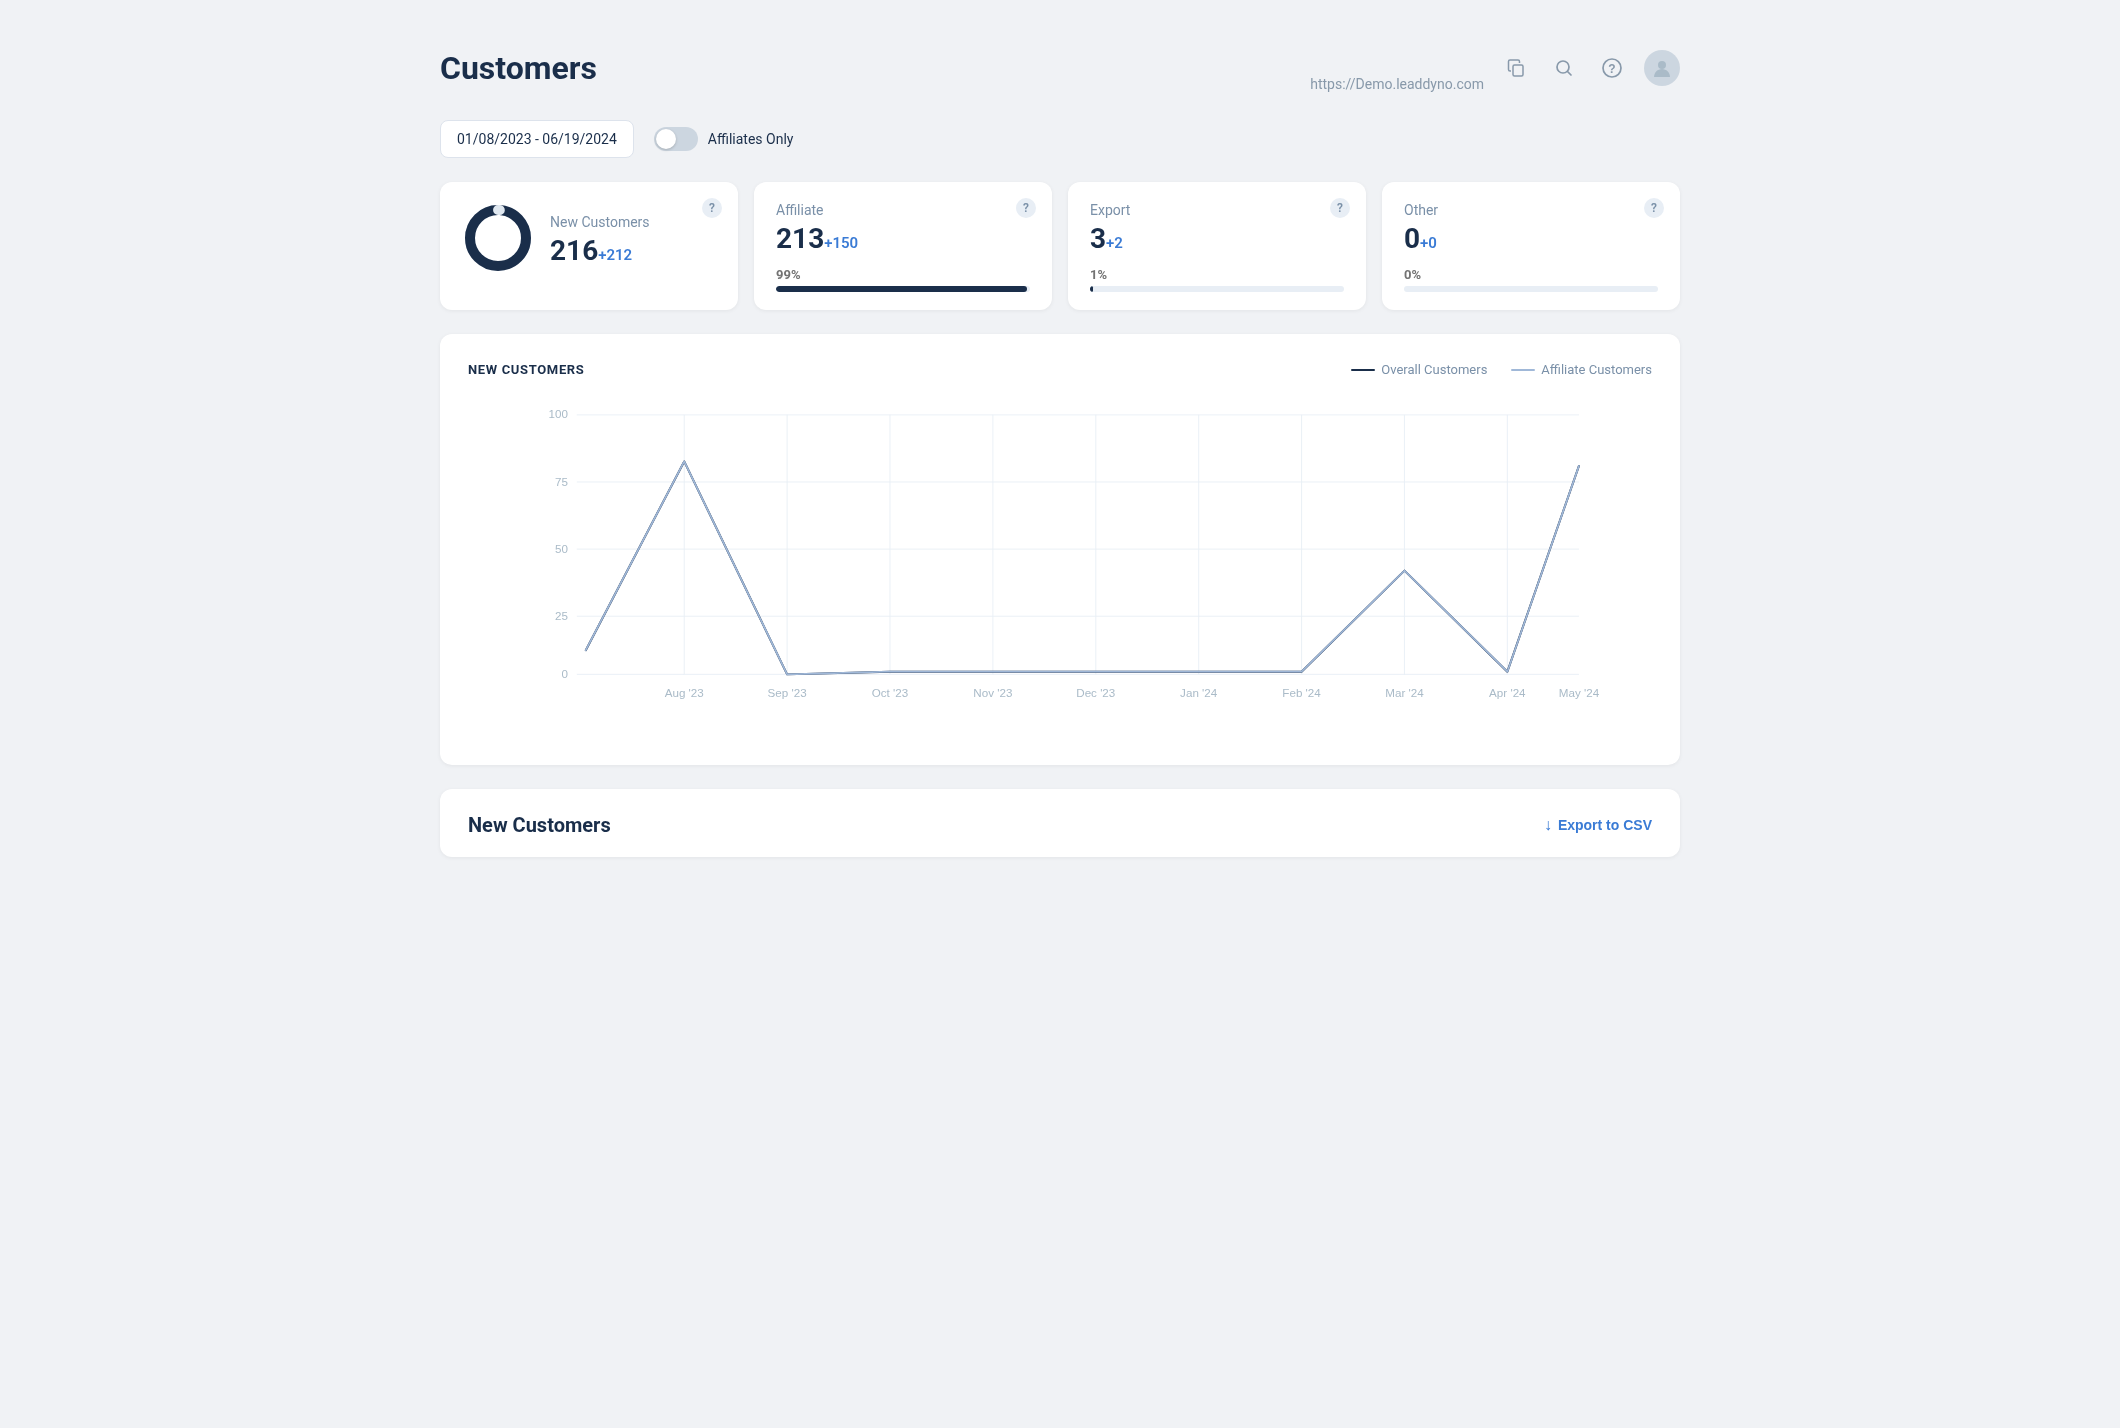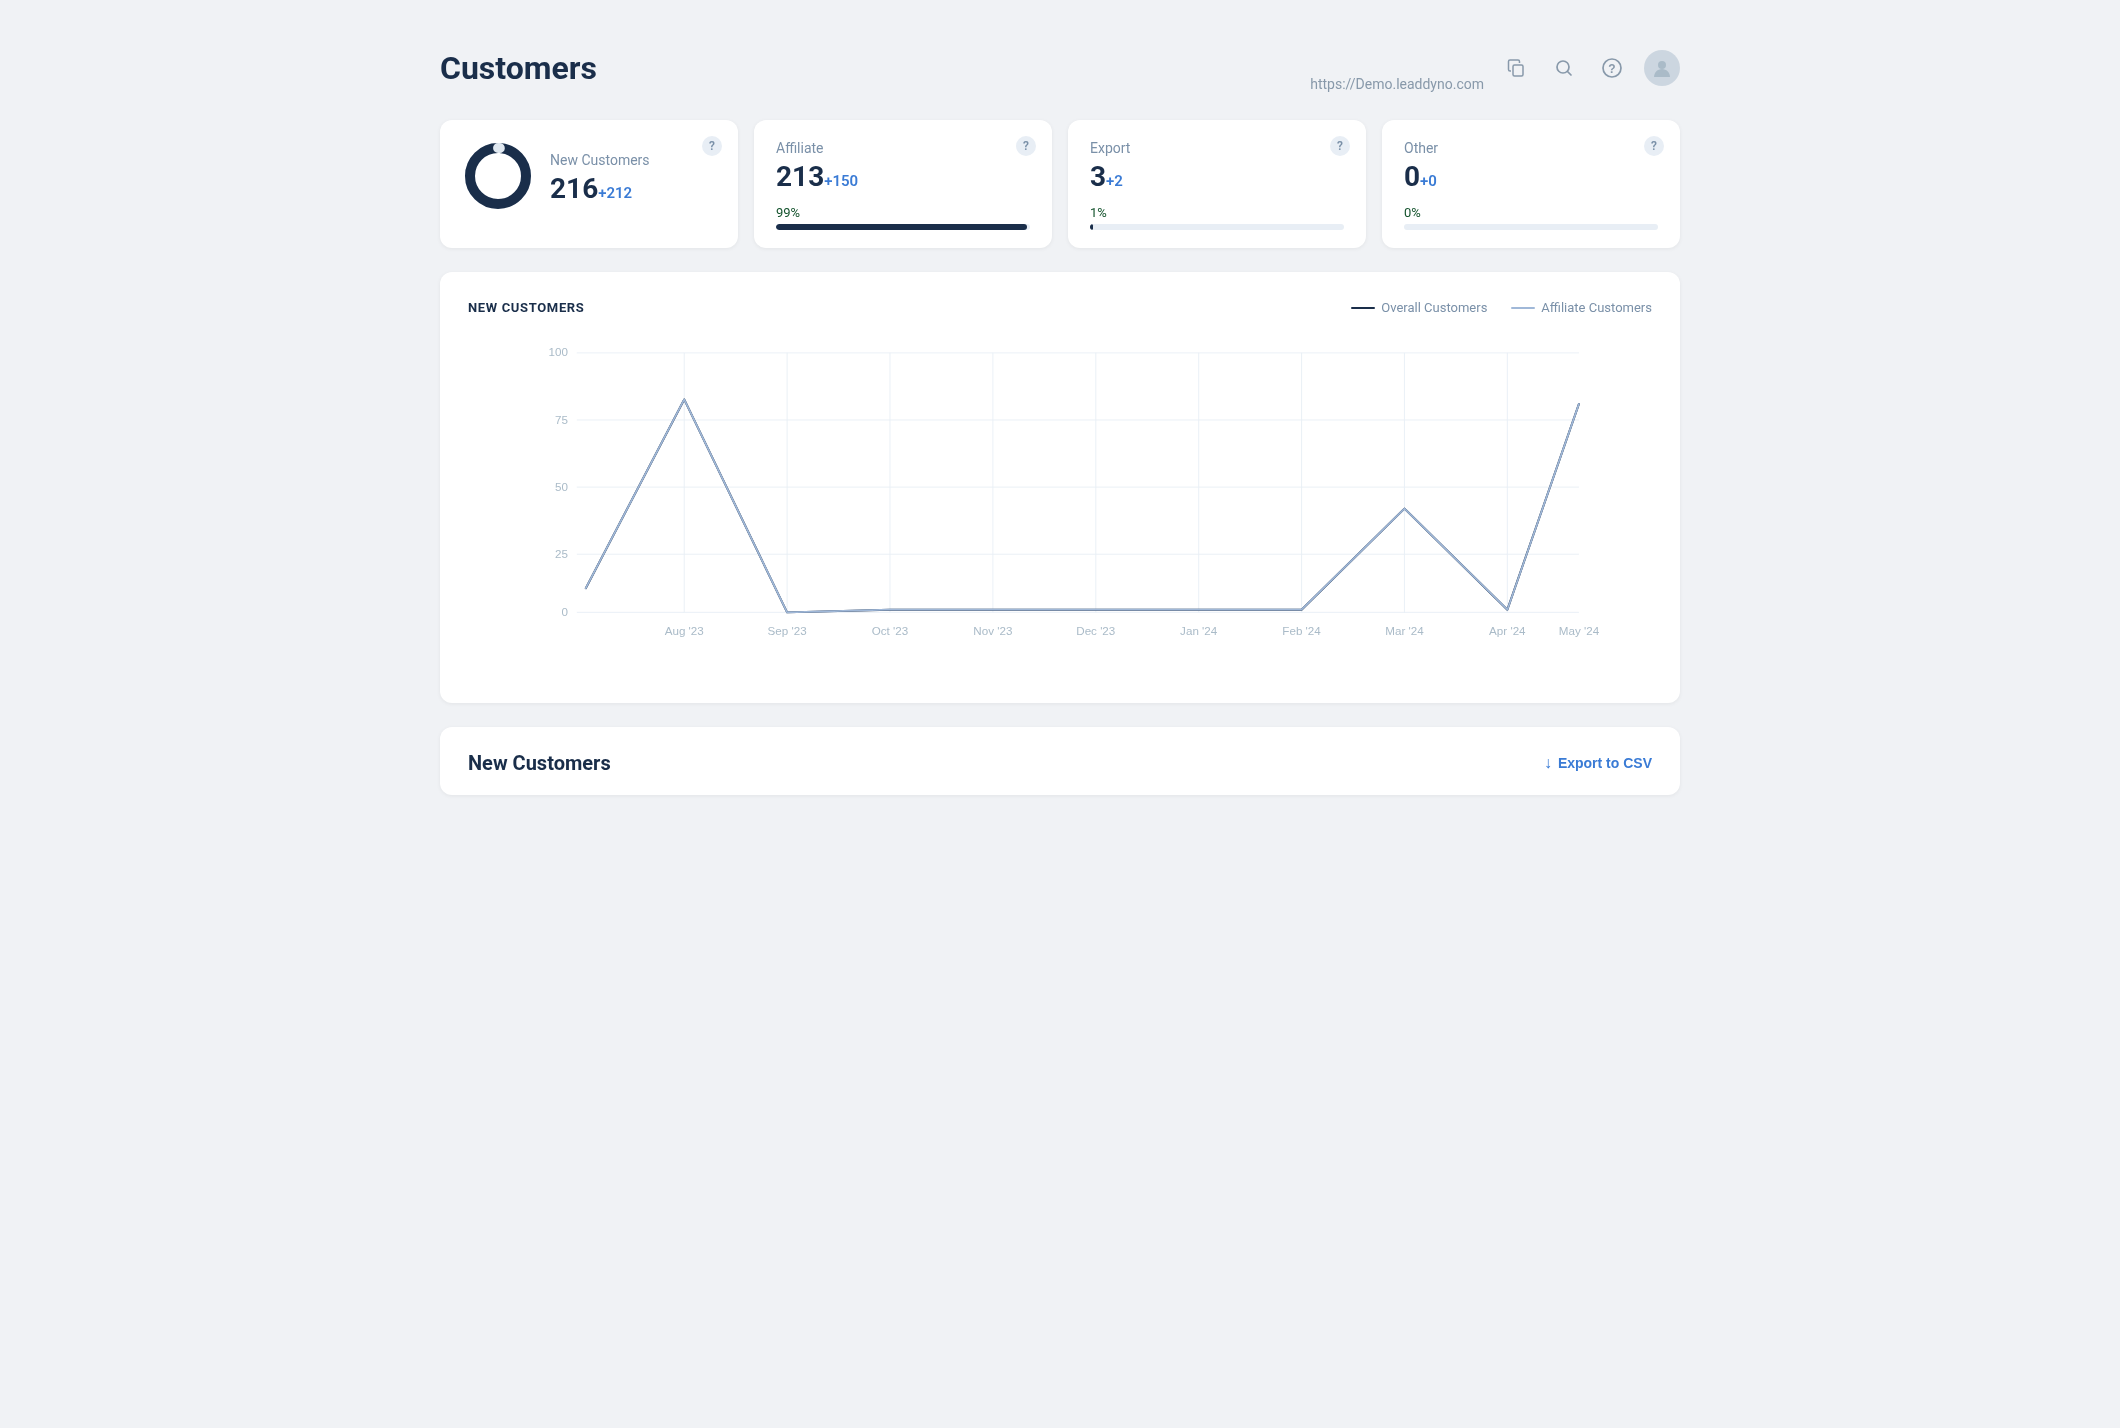--- a/index.html
+++ b/index.html
@@ -161,22 +161,23 @@
     .stat-card-delta {
       font-size: 15px;
       font-weight: 600;
       color: #3a7bd5;
     }
     .stat-bar-row {
       margin-top: 12px;
     }
     .stat-bar-pct {
       font-size: 13px;
-      color: #14532d;
+      color: #737373;
       margin-bottom: 4px;
+      font-weight: bold;
     }
     .stat-bar-track {
       height: 6px;
       background: #e8eef5;
       border-radius: 3px;
       overflow: hidden;
     }
     .stat-bar-fill {
       height: 100%;
       background: #1a2e4a;
@@ -293,20 +294,29 @@
       </div>
       <div class="avatar">
         <svg width="22" height="22" viewBox="0 0 22 22" fill="none">
           <circle cx="11" cy="8" r="4" fill="#aabbc8"></circle>
           <path d="M3 20c0-4.4 3.6-8 8-8s8 3.6 8 8" fill="#aabbc8"></path>
         </svg>
       </div>
     </div>
   </div>
 
+  <div class="filter-bar">
+    <div class="date-range">01/08/2023 - 06/19/2024</div>
+    <div class="toggle-wrap">
+      <div class="toggle">
+        <div class="toggle-knob"></div>
+      </div>
+      <span class="toggle-label">Affiliates Only</span>
+    </div>
+  </div>
 
   <div class="stat-cards">
 
     <div class="stat-card">
       <div class="stat-card-help">?</div>
       <div class="stat-card-main">
         <div class="donut-wrap">
           <svg class="donut-svg" viewBox="0 0 72 72">
 
             <circle cx="36" cy="36" r="28" fill="none" stroke="#e8eef5" stroke-width="10"></circle>

